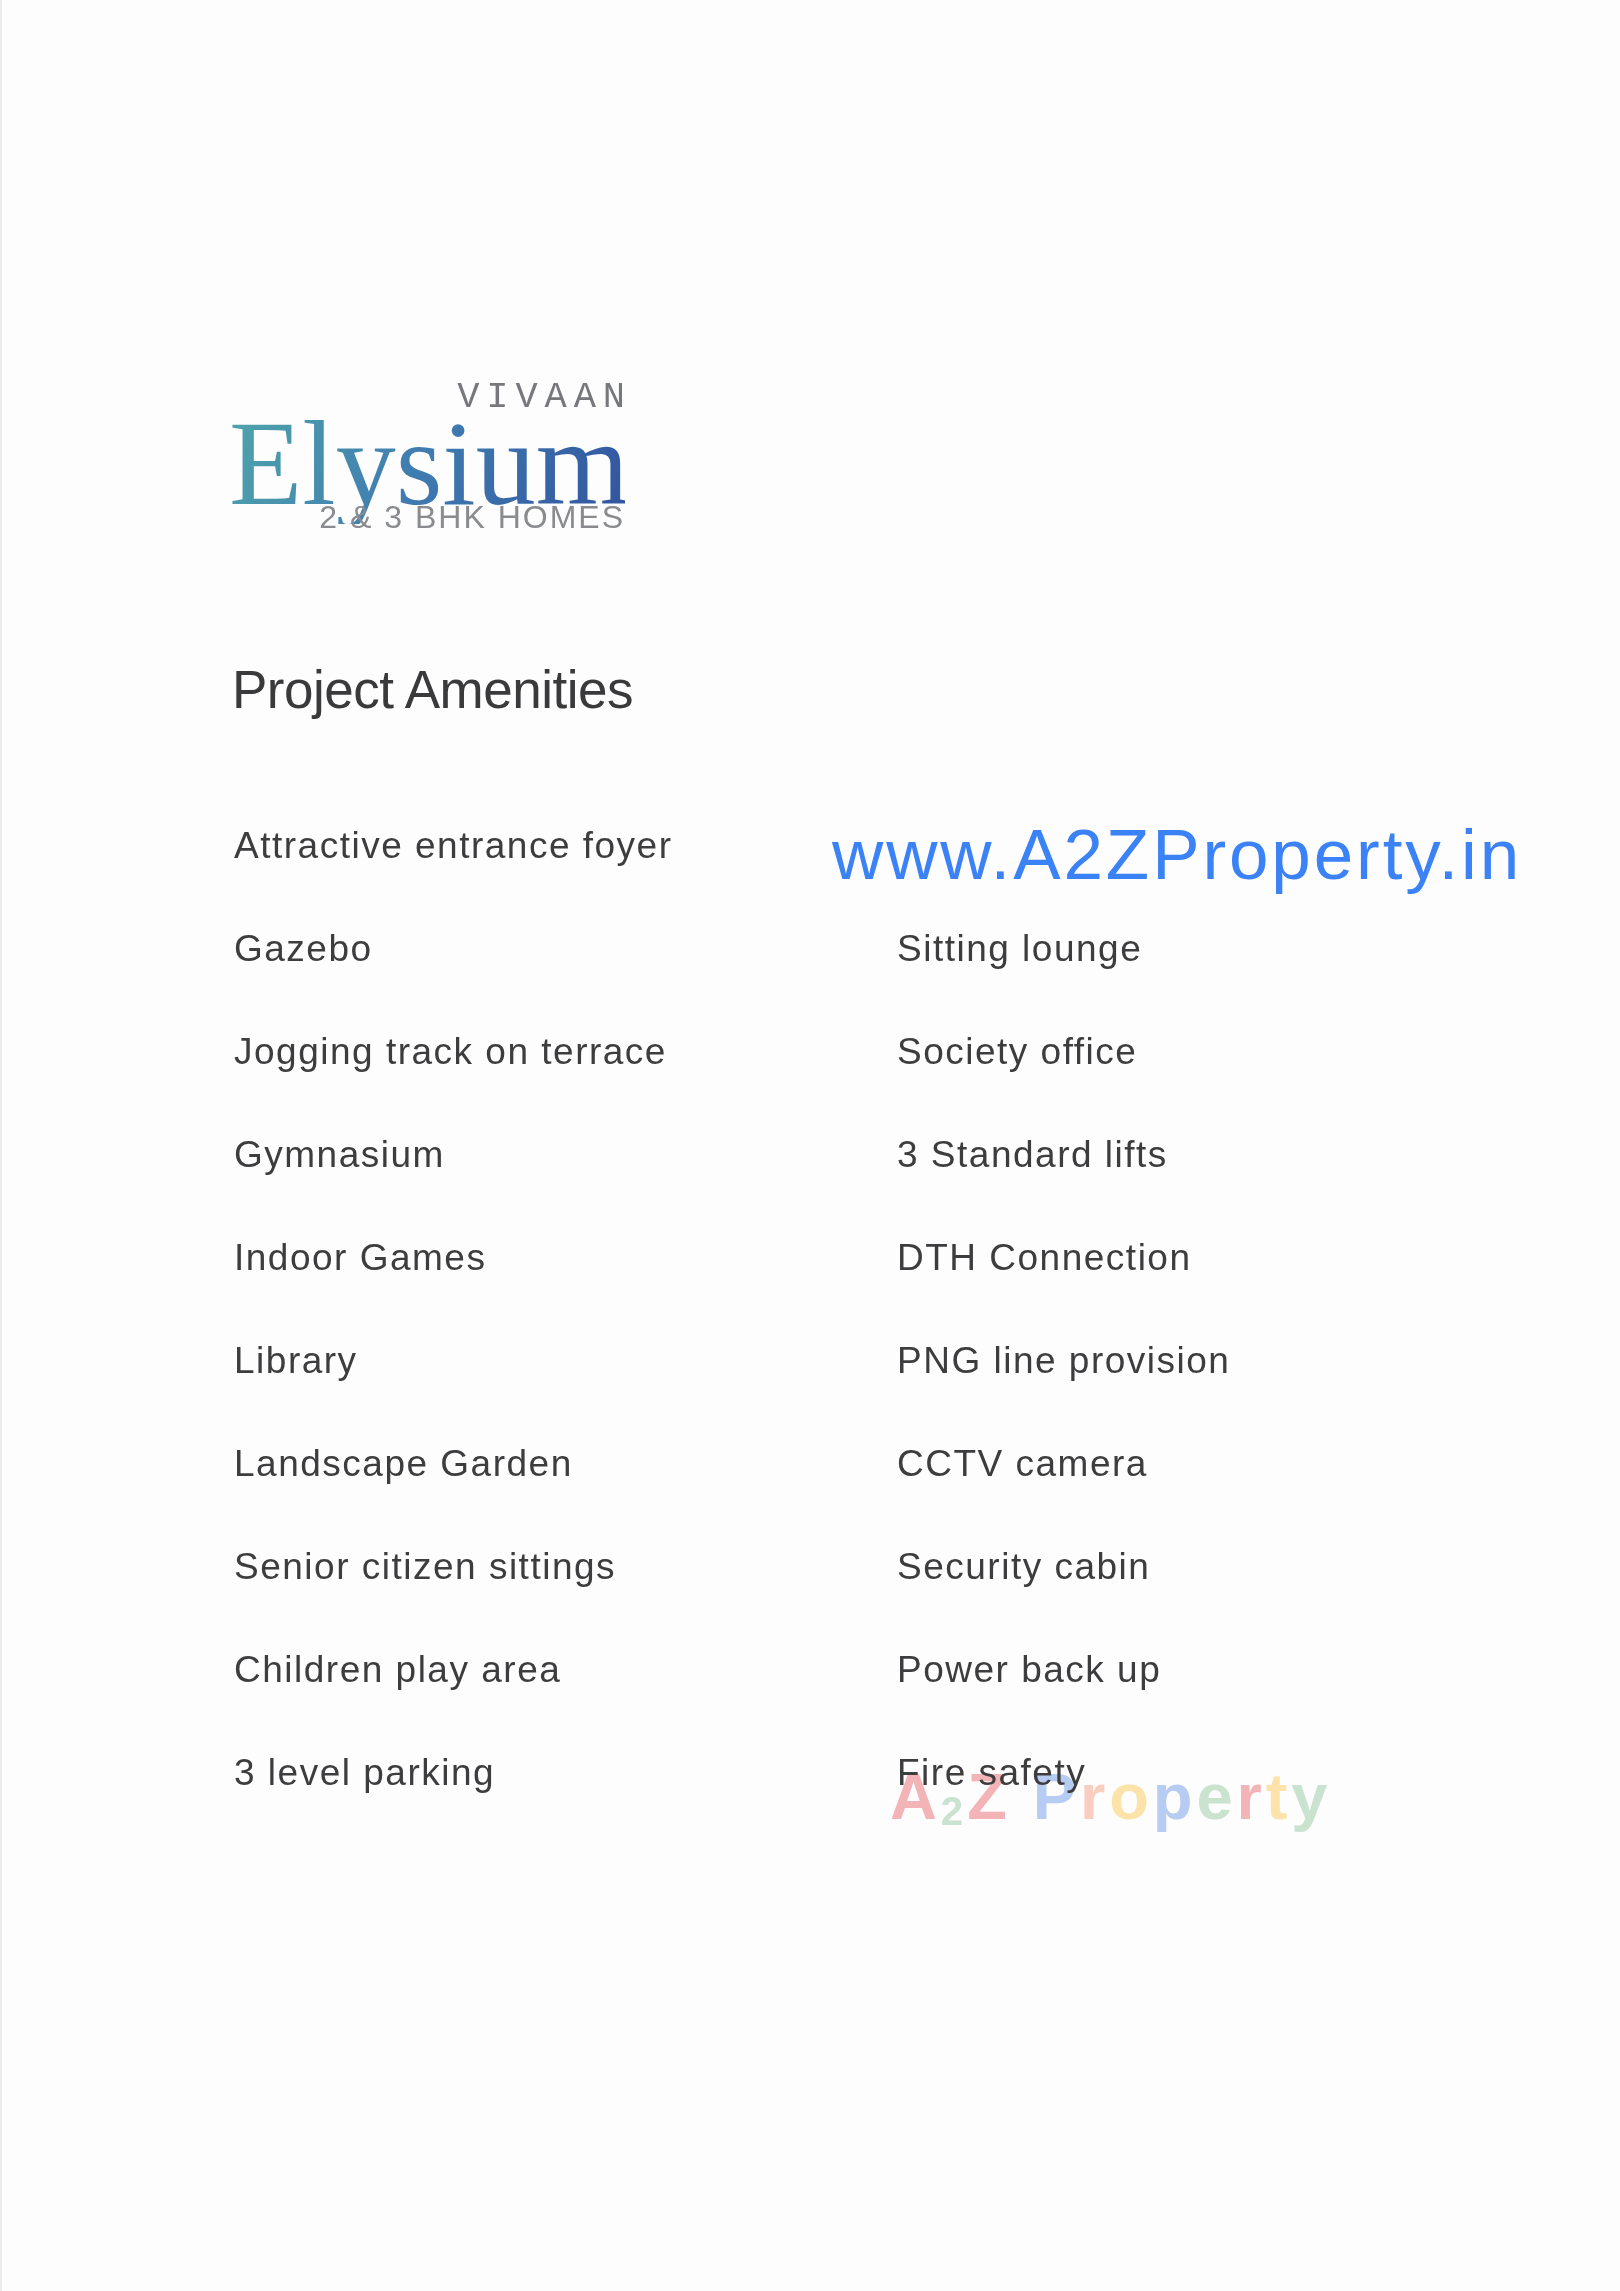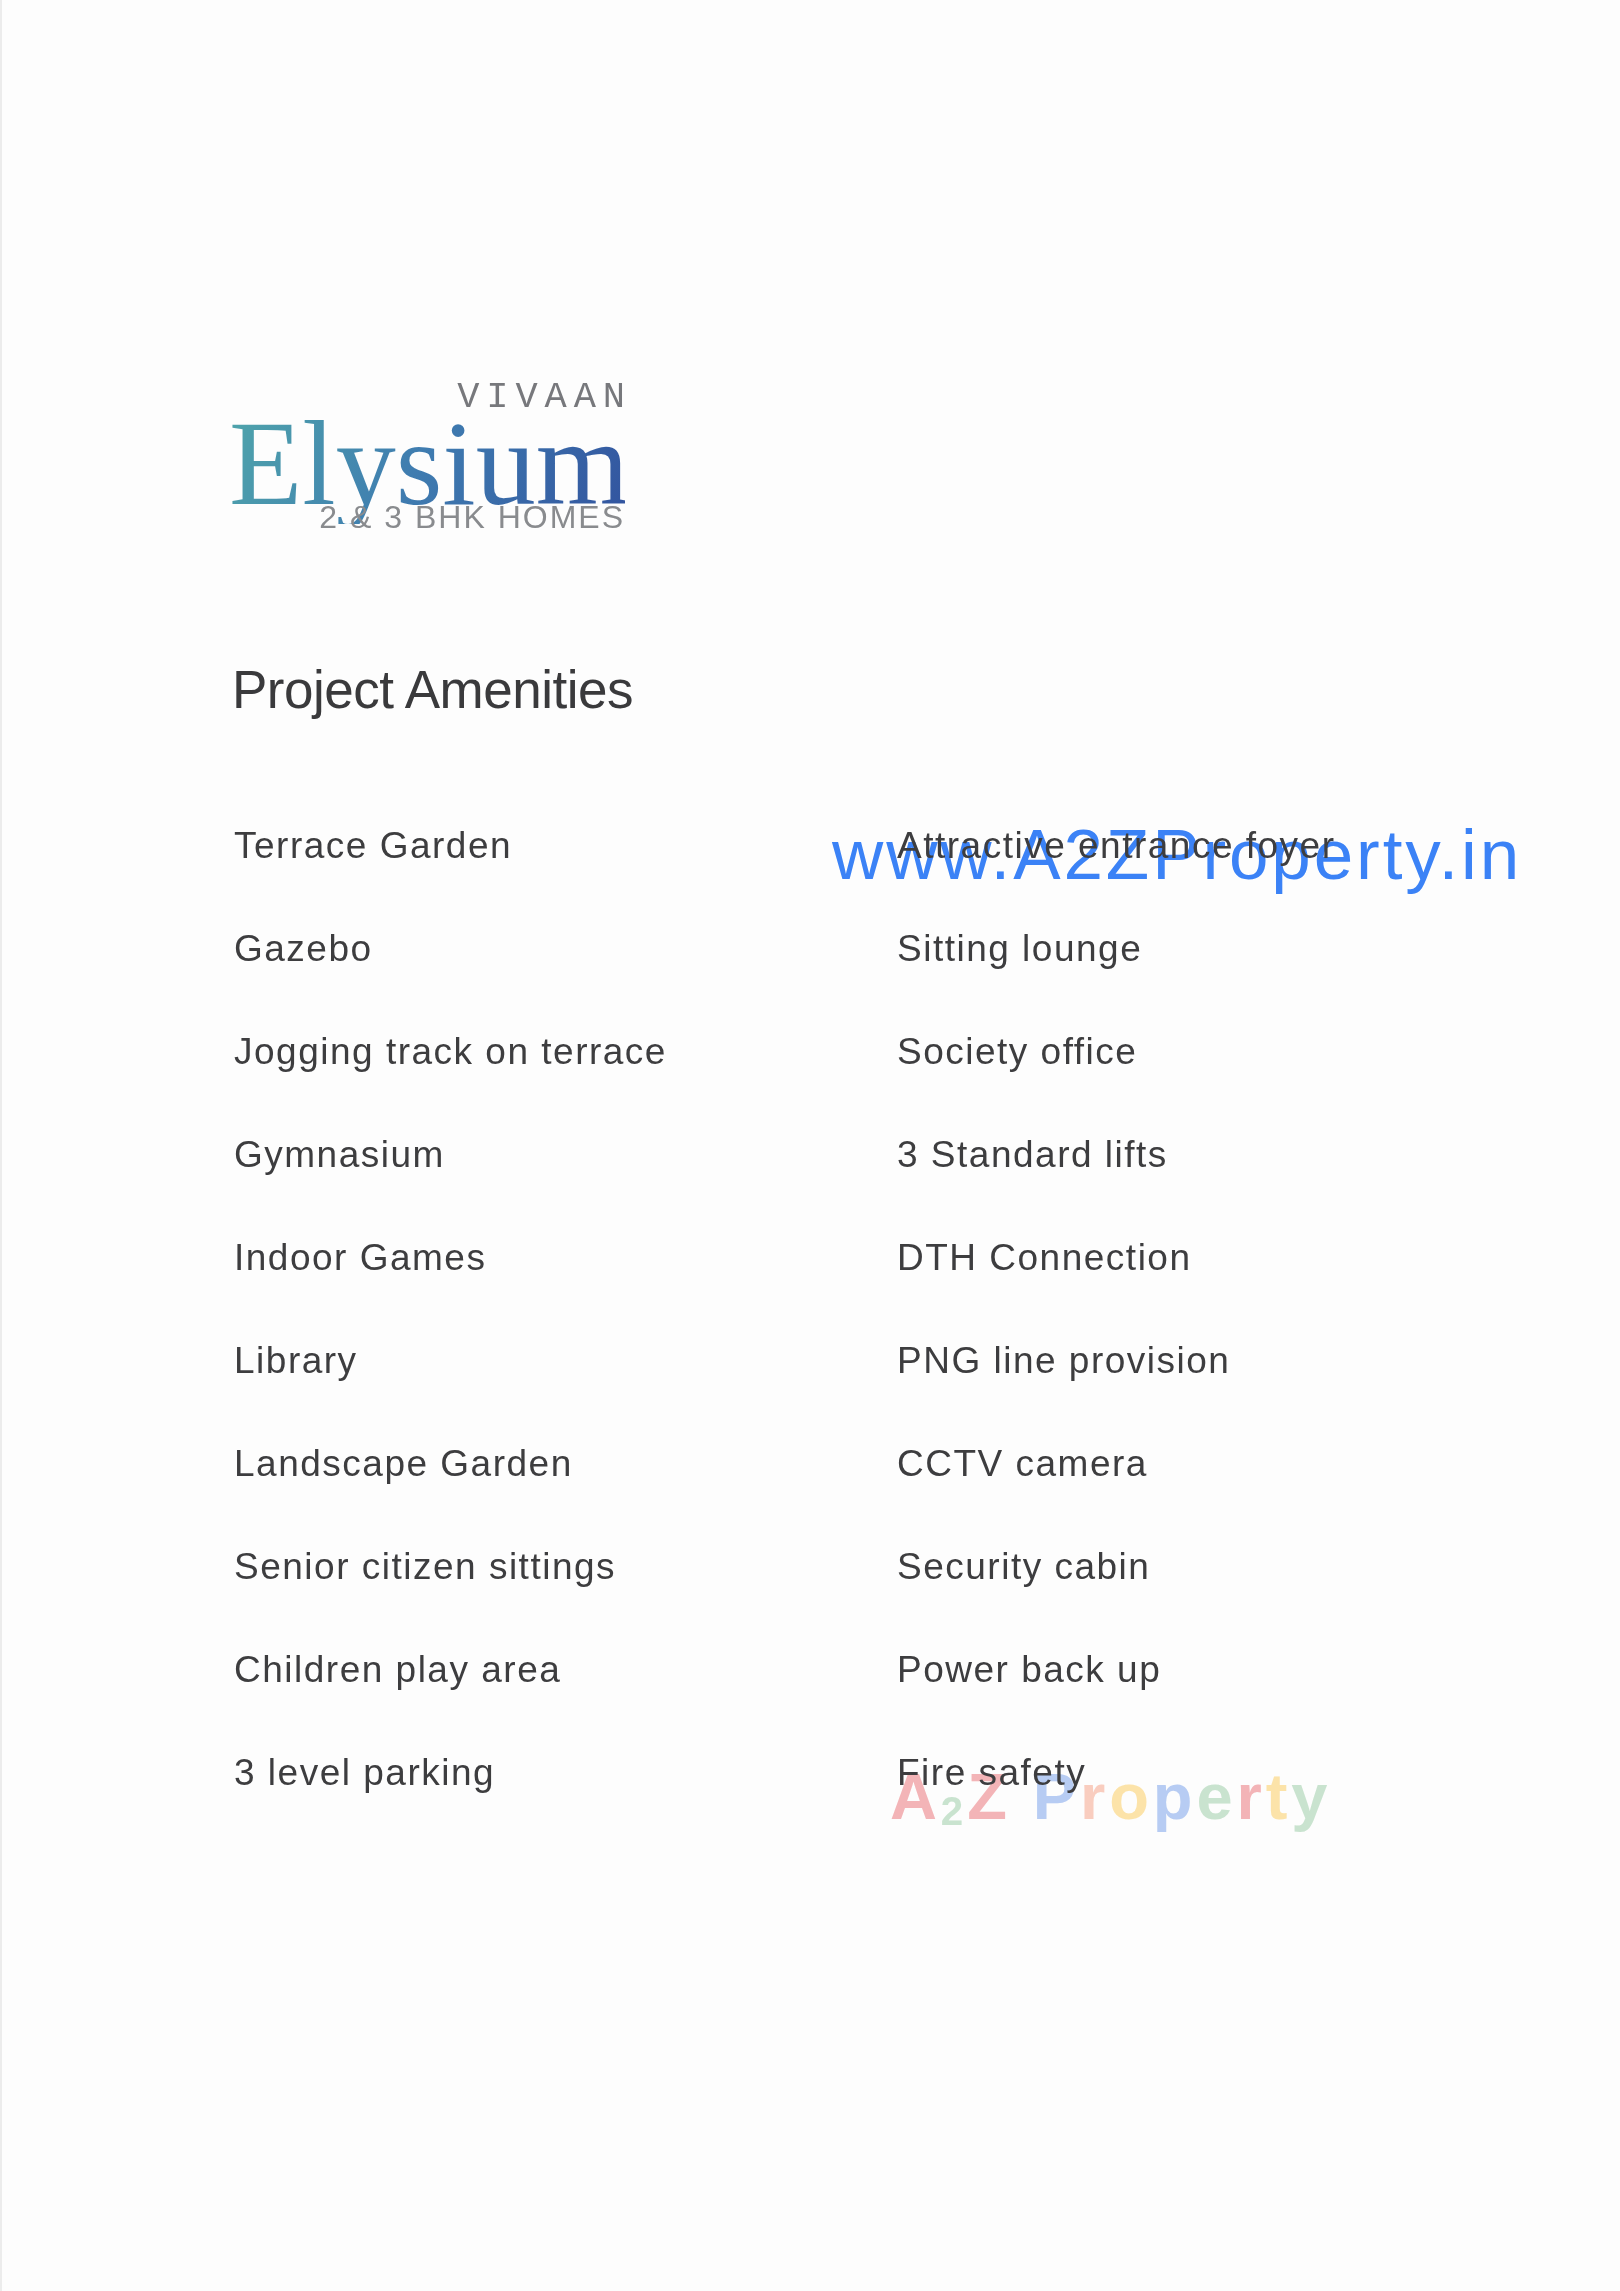--- a/index.html
+++ b/index.html
@@ -97,21 +97,20 @@
   <div class="logo">
     <div class="logo-brand">VIVAAN</div>
     <div class="logo-name">Elysium</div>
     <div class="logo-tagline">2 &amp; 3 BHK HOMES</div>
   </div>
 
   <div class="page-title">Project Amenities</div>
 
   <div class="amenities">
       <div class="amenity-row">
-        <div class="amenity-item">Terrace Garden</div>
         <div class="amenity-item">Attractive entrance foyer</div>
       </div>
       <div class="amenity-row">
         <div class="amenity-item">Gazebo</div>
         <div class="amenity-item">Sitting lounge</div>
       </div>
       <div class="amenity-row">
         <div class="amenity-item">Jogging track on terrace</div>
         <div class="amenity-item">Society office</div>
       </div>

